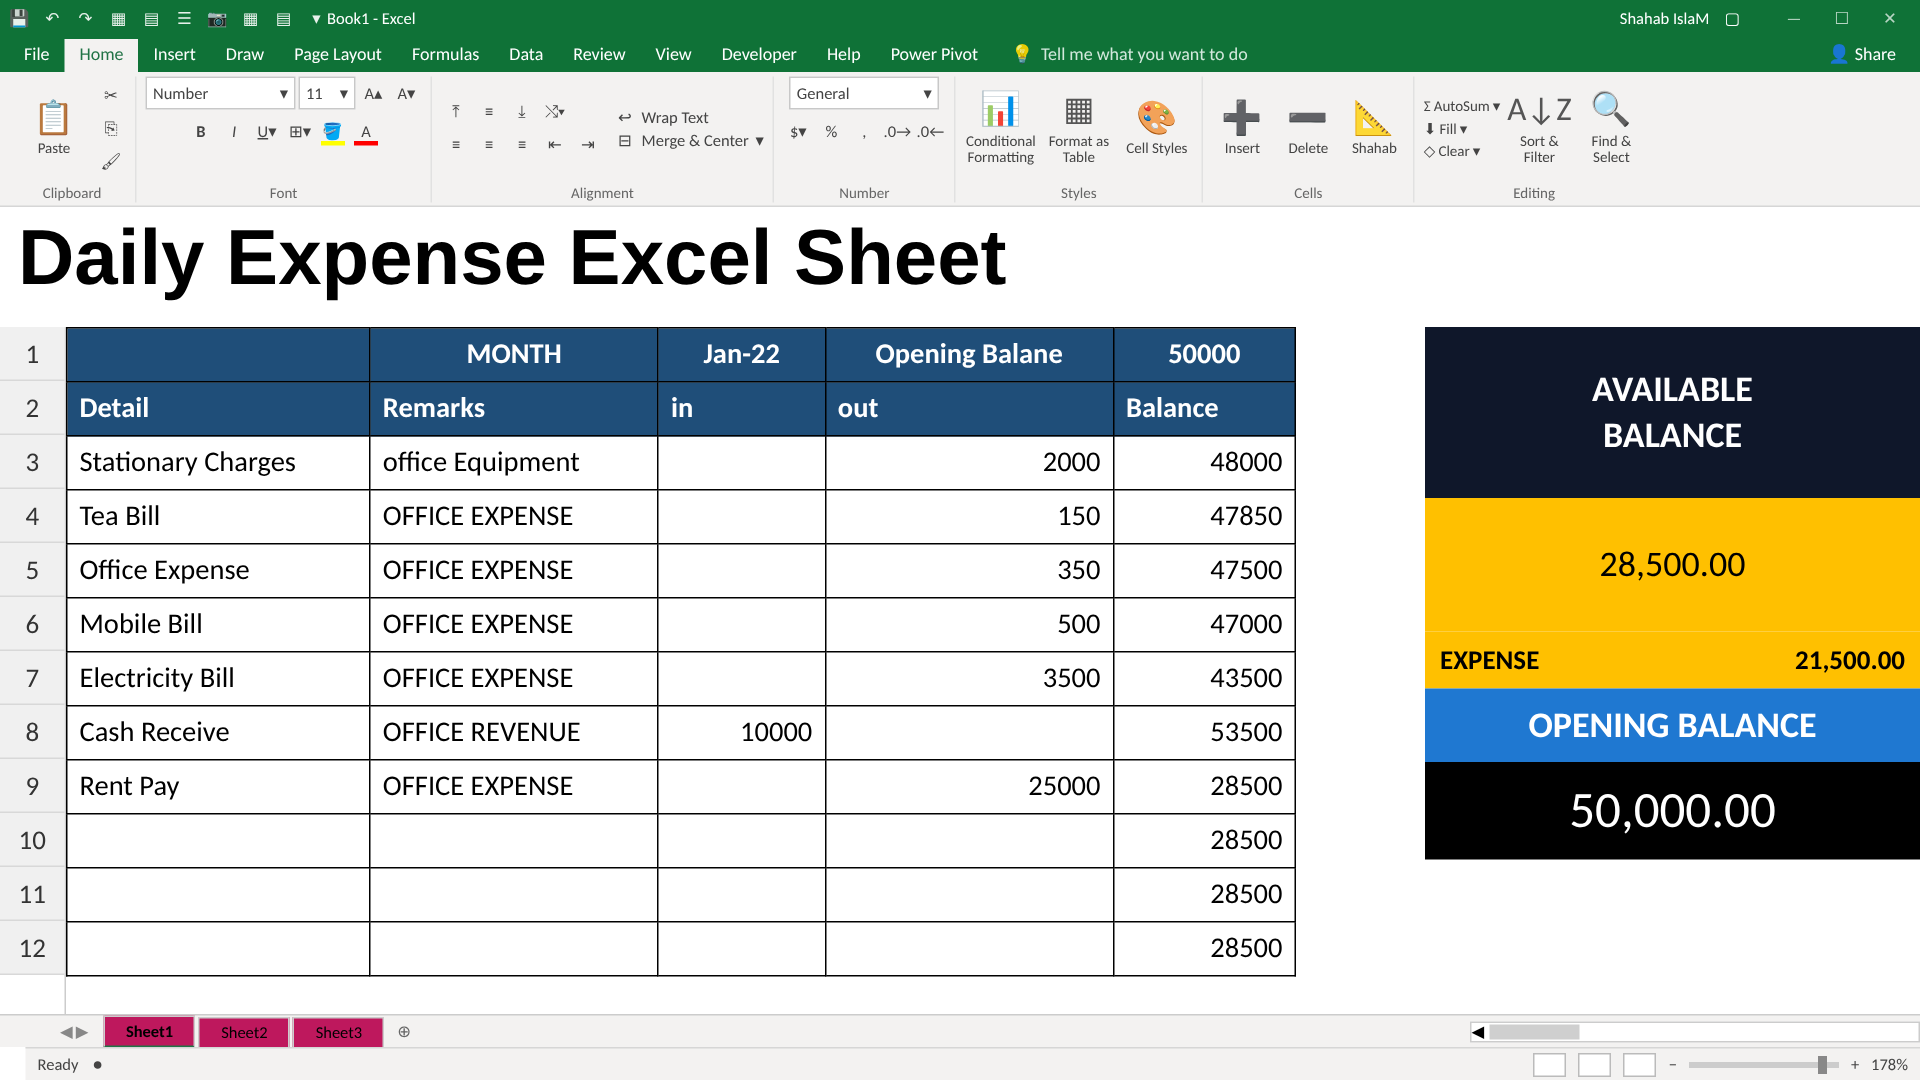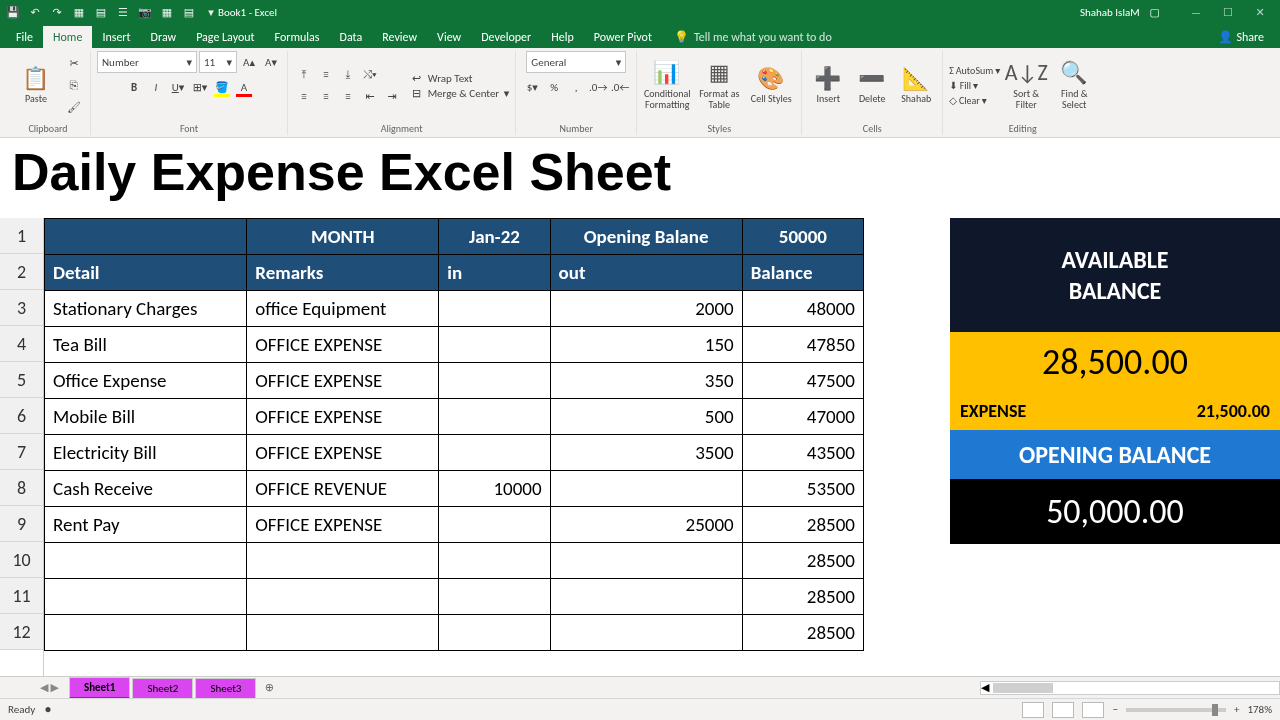--- a/index.html
+++ b/index.html
@@ -35,32 +35,32 @@
 .grid{flex:1;overflow:hidden}
 .grid table{border-collapse:collapse;width:820px}
 .grid td{border:1px solid #000;height:36px;padding:2px 8px;font-size:19px;font-family:Calibri,Arial,sans-serif;white-space:nowrap}
 .hdr1 td{background:#1f4e79;color:#fff;font-weight:700;text-align:center}
 .hdr1 td:first-child{background:#1f4e79}
 .hdr2 td{background:#1f4e79;color:#fff;font-weight:700;text-align:left}
 .num{text-align:right}
 .summary{width:330px;margin-left:20px}
 .summary .box{text-align:center;font-family:Calibri,Arial,sans-serif}
 .avail-lbl{background:#0f172a;color:#fff;font-size:24px;font-weight:700;padding:26px 4px;line-height:1.3}
-.avail-val{background:#ffc000;color:#000;font-size:36px;font-weight:400;padding:8px 4px}
+.avail-val{background:#ffc000;color:#000;font-size:24px;font-weight:400;padding:30px 4px}
 .exp-row{background:#ffc000;color:#000;font-size:18px;font-weight:700;padding:8px 10px;display:flex;justify-content:space-between}
 .open-lbl{background:#1f78d1;color:#fff;font-size:24px;font-weight:600;padding:10px 4px}
 .open-val{background:#000;color:#fff;font-size:34px;font-weight:400;padding:12px 4px}
 .sheettabs{position:absolute;left:0;right:0;bottom:22px;height:22px;background:#f3f2f1;border-top:1px solid #ccc;display:flex;align-items:center;font-size:11px;padding-left:40px}
 .sheettabs .nav{display:flex;gap:2px;margin-right:10px;color:#888}
-.sheettabs .tab{padding:3px 14px;border:1px solid #ccc;border-bottom:none;background:#d946ef;margin-right:2px;cursor:pointer}
+.sheettabs .tab{padding:3px 14px;border:1px solid #ccc;border-bottom:none;background:#be185d;margin-right:2px;cursor:pointer}
 .sheettabs .tab.active{border-bottom:2px solid #217346;font-weight:600}
 .sheettabs .add{width:22px;text-align:center;color:#666;cursor:pointer}
 .sheettabs .hscroll{margin-left:auto;width:300px;height:14px;border:1px solid #ccc;background:#fff;display:flex;align-items:center}
 .sheettabs .hscroll .thumb{width:60px;height:10px;background:#cfcfcf;margin-left:4px}
-.statusbar{position:absolute;left:0;right:0;bottom:0;height:22px;background:#f3f2f1;border-top:1px solid #d6d6d6;display:flex;align-items:center;padding:0 8px;font-size:11px;color:#444}
+.statusbar{position:absolute;left:17px;right:0;bottom:0;height:22px;background:#f3f2f1;border-top:1px solid #d6d6d6;display:flex;align-items:center;padding:0 8px;font-size:11px;color:#444}
 .statusbar .right{margin-left:auto;display:flex;align-items:center;gap:8px}
 .statusbar .viewbtn{width:22px;height:16px;border:1px solid #bbb;background:#fff;cursor:pointer}
 .statusbar .slider{width:100px;height:4px;background:#ccc;position:relative}
 .statusbar .slider .th{position:absolute;right:8px;top:-4px;width:6px;height:12px;background:#888}
 </style>
 </head>
 <body>
 
 <div class="titlebar">
   <div class="qat">

